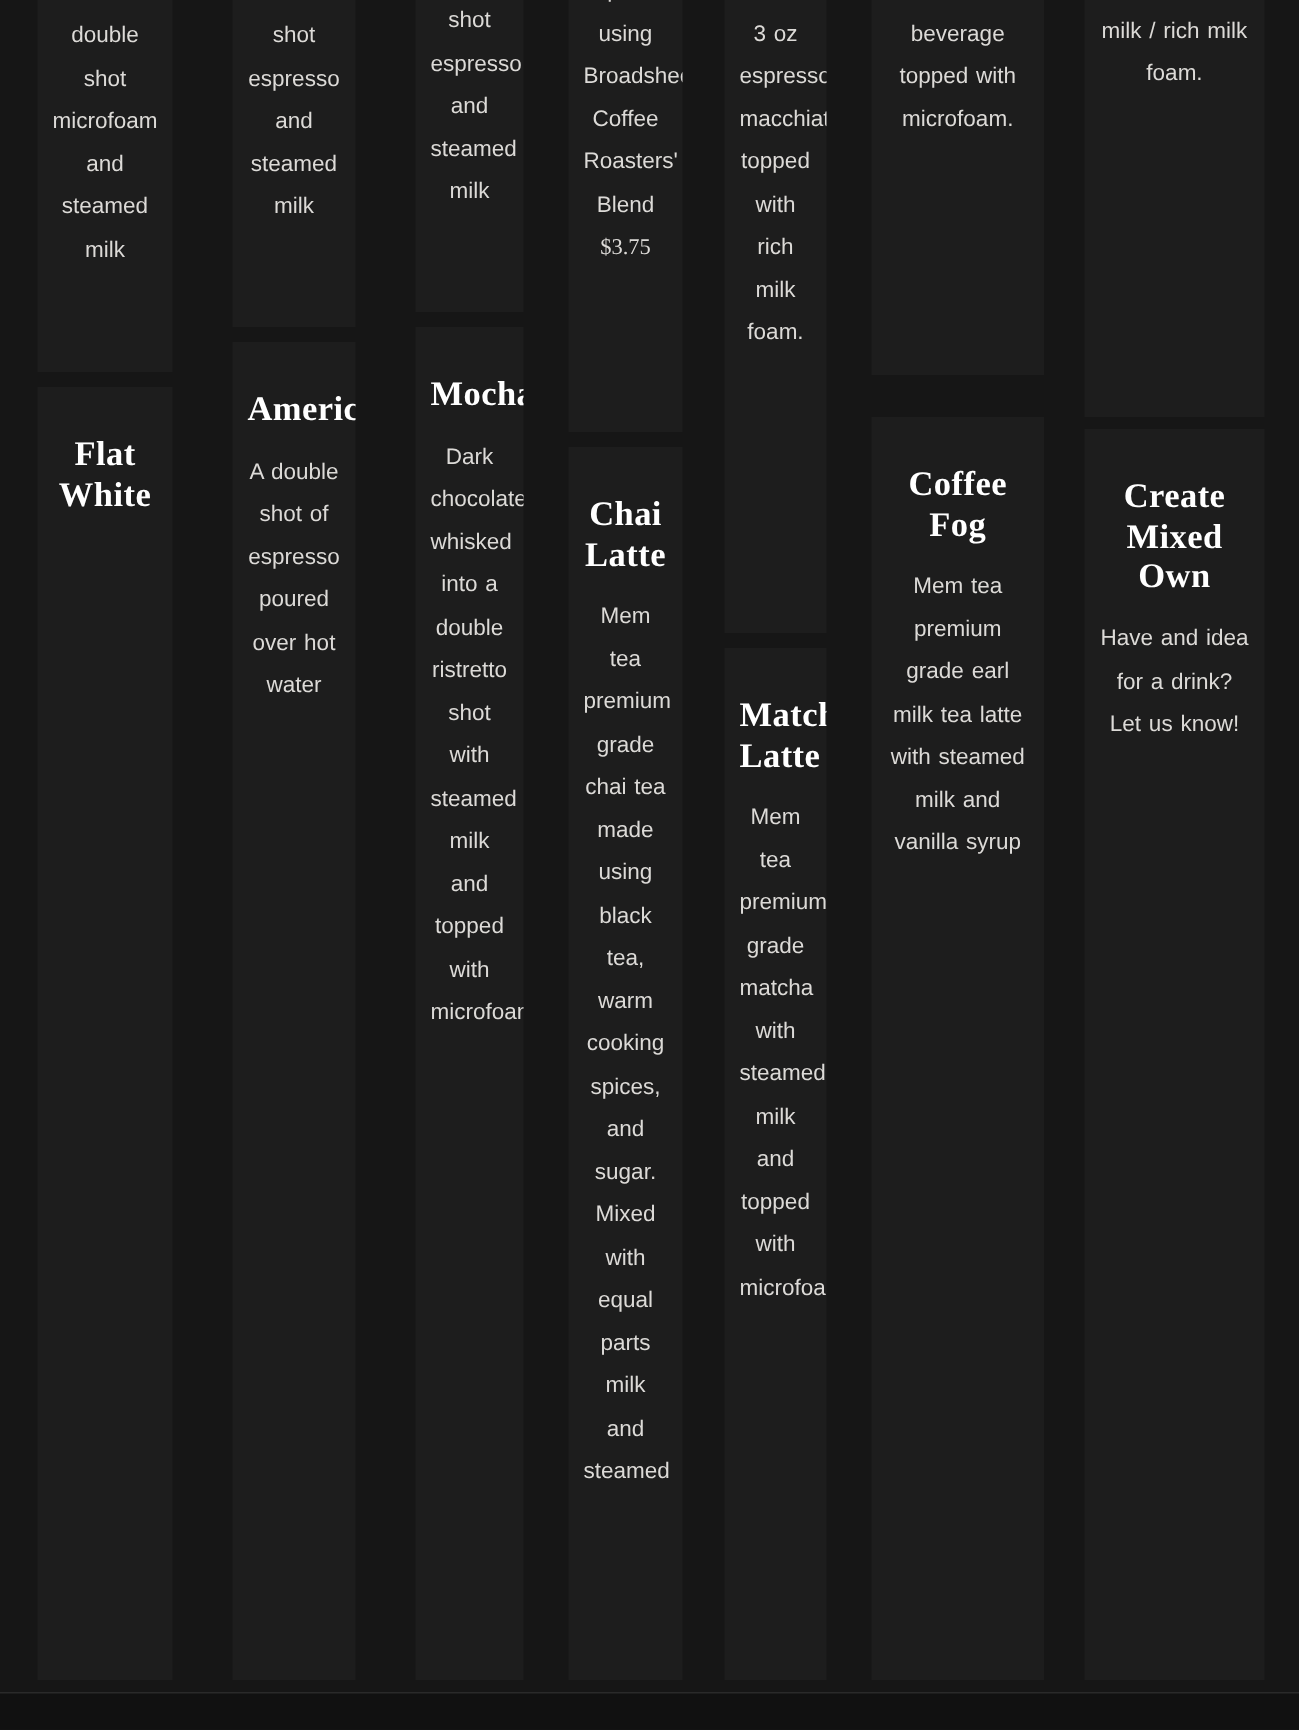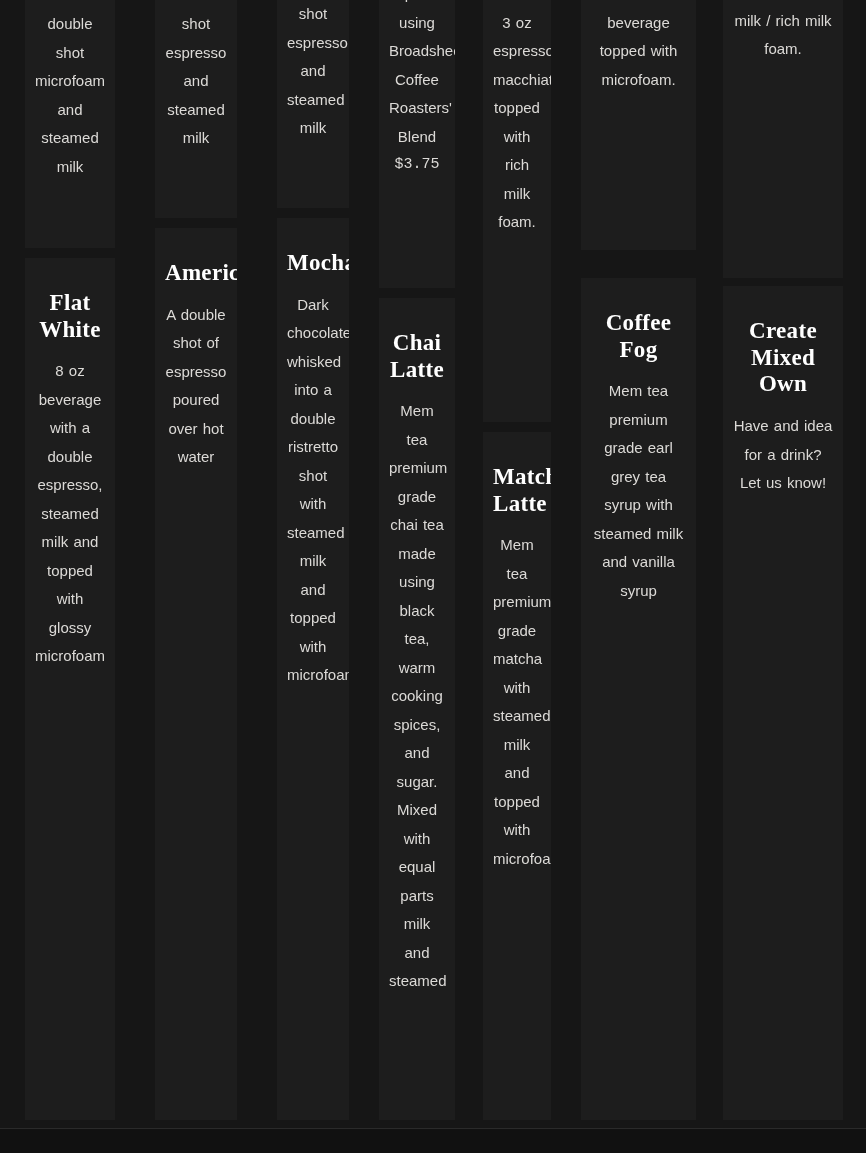--- a/index.html
+++ b/index.html
@@ -47,21 +47,21 @@
   }
   .card-desc {
     font-family: "Liberation Sans", sans-serif;
     font-size: 15px;
     line-height: 1.9;
     color: #dcdad7;
     margin: 0;
     word-spacing: 1px;
   }
   .card-price {
-    font-family: Liberation Mono, monospace;
+    font-family: Liberation Serif, serif;
     font-size: 15px;
     line-height: 1.9;
     color: #dcdad7;
     margin: 0;
   }
   .footer-bar {
     position: absolute;
     left: 0;
     top: 1128px;
     width: 866px;
@@ -109,21 +109,20 @@
     <div class="card" style="left:581px; top:-250px; width:115px; height:500px;">
       <p class="card-desc" style="margin-top:230px;">in a 4 oz beverage topped with microfoam.</p>
     </div>
 
     <div class="card" style="left:723px; top:-250px; width:120px; height:528px;">
       <p class="card-desc" style="margin-top:228px;">parts steamed milk / rich milk foam.</p>
     </div>
 
     <div class="card" style="left:25px; top:258px; width:90px; height:862px; padding-top:32px;text-align:center;">
       <h3 class="card-title">Flat White</h3>
-      <p class="card-desc">8 oz beverage with a double espresso, steamed milk and topped with glossy microfoam</p>
     </div>
 
     <div class="card" style="left:155px; top:228px; width:82px; height:892px; padding-top:32px;">
       <h3 class="card-title" style="white-space:nowrap;">Americano</h3>
       <p class="card-desc">A double shot of espresso poured over hot water</p>
     </div>
 
     <div class="card" style="left:277px; top:218px; width:72px; height:902px; padding-top:32px;">
       <h3 class="card-title" style="white-space:nowrap;">Mocha</h3>
       <p class="card-desc">Dark chocolate whisked into a double ristretto shot with steamed milk and topped with microfoam</p>
@@ -134,21 +133,21 @@
       <p class="card-desc">Mem tea premium grade chai tea made using black tea, warm cooking spices, and sugar. Mixed with equal parts milk and steamed</p>
     </div>
 
     <div class="card" style="left:483px; top:432px; width:68px; height:688px; padding-top:32px;">
       <h3 class="card-title">Matcha Latte</h3>
       <p class="card-desc">Mem tea premium grade matcha with steamed milk and topped with microfoam</p>
     </div>
 
     <div class="card" style="left:581px; top:278px; width:115px; height:842px; padding-top:32px;">
       <h3 class="card-title">Coffee Fog</h3>
-      <p class="card-desc">Mem tea premium grade earl grey tea syrup with steamed milk and vanilla syrup</p>
+      <p class="card-desc">Mem tea premium grade earl milk tea latte with steamed milk and vanilla syrup</p>
     </div>
 
     <div class="card" style="left:723px; top:286px; width:120px; height:834px; padding-top:32px;">
       <h3 class="card-title">Create Mixed Own</h3>
       <p class="card-desc">Have and idea for a drink? Let us know!</p>
     </div>
 
   </div>
 
   <div class="divider"></div>

